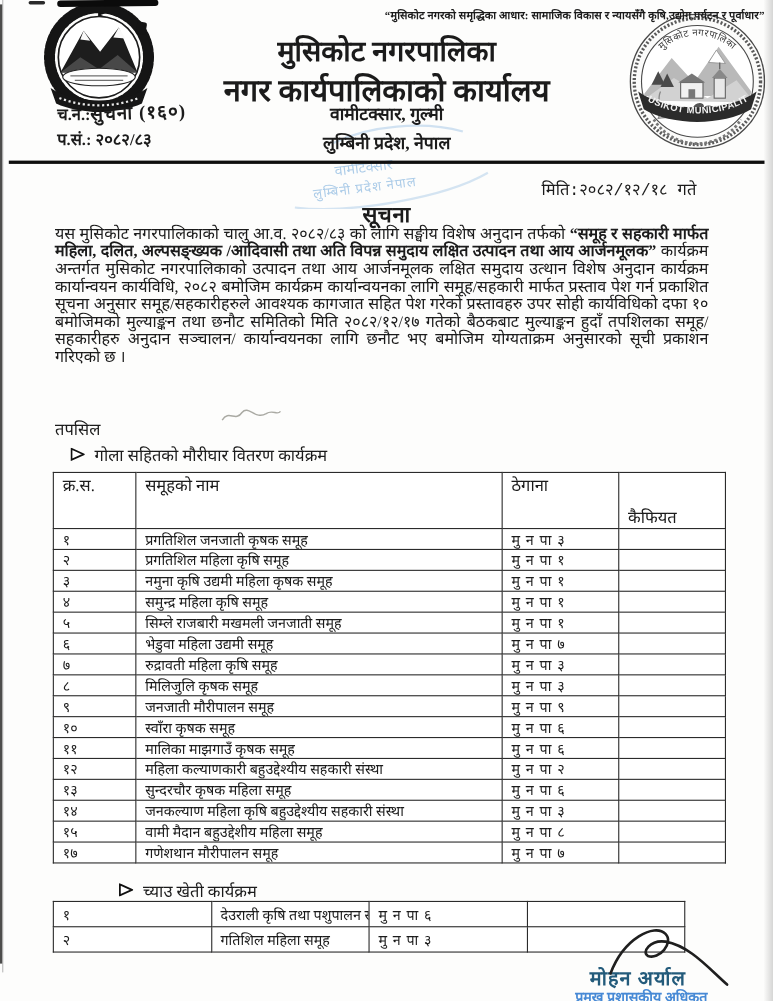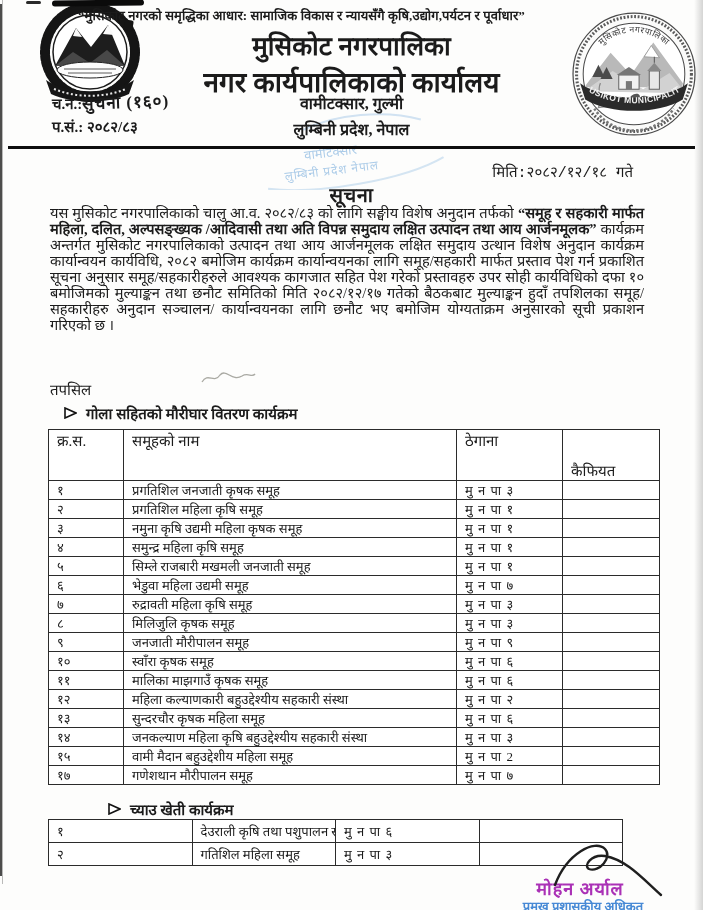--- a/index.html
+++ b/index.html
@@ -5,52 +5,52 @@
   html,body{margin:0;padding:0;background:#e9e9e7;}
   .page{
     position:relative; width:703px; height:910px; margin:0 auto;
     background:#fdfdfc; overflow:hidden;
     font-family:"Liberation Serif","DejaVu Serif",serif;
     color:#1b1b1b;
   }
   .abs{position:absolute;}
   .center{left:0;right:0;text-align:center;}
   
-  .motto{top:6px;left:78px;right:8px;text-align:left;font-size:13px;font-weight:bold;letter-spacing:.1px;}
+  .motto{top:6px;left:78px;right:8px;text-align:right;font-size:10px;font-weight:bold;letter-spacing:.1px;}
   .muni-title{top:27px;font-size:26px;font-weight:bold;}
   .office-title{top:62px;font-size:28px;font-weight:bold;}
   .refs{top:92px;left:52px;font-size:15px;font-weight:bold;line-height:23px;white-space:nowrap;}
   .handwritten{display:inline-block;font-size:17px;font-weight:600;transform:rotate(-2deg) translateY(-1px);letter-spacing:1px;}
   .addr1{top:92px;font-size:16px;font-weight:bold;}
   .addr2{top:118px;font-size:16px;font-weight:bold;}
   .rule{top:146px;left:8px;right:8px;border-top:3.5px solid #0e0e0e;}
   .date-line{top:161px;right:70px;font-size:15px;font-family:Liberation Mono, monospace;}
   .notice-title{top:181px;font-size:20px;font-weight:bold;letter-spacing:.5px;}
   .para{top:205px;left:50px;width:594px;font-size:14.6px;line-height:16px;text-align:justify;}
   .tapasil{top:379px;left:50px;font-size:15px;}
-  .bullet{font-size:15px;font-weight:bold;text-align:center;}
+  .bullet{font-size:15px;font-weight:normal;text-align:center;}
   .bullet1{top:403px;left:64px;}
   .bullet2{top:799px;left:76px;margin-left:32px;}
   .arrow{display:inline-block;margin-right:9px;}
   
   table.sel{border-collapse:collapse;table-layout:fixed;width:575px;background:#fff;}
   table.sel td,table.sel th{border:1.4px solid #2b2b2b;padding:0 0 0 8px;text-align:left;overflow:hidden;white-space:nowrap;}
   .t1{top:429px;left:48px;}
   .t2{top:819px;left:48px;}
   th.h-sn{width:66px;font-size:15px;font-weight:normal;vertical-align:top;padding-top:4px;height:50px;}
   th.h-name{width:324px;font-size:15px;font-weight:normal;vertical-align:top;padding-top:4px;}
   th.h-address{width:97px;font-size:15px;font-weight:normal;vertical-align:top;padding-top:4px;}
   th.h-remark{width:88px;font-size:15px;font-weight:normal;vertical-align:bottom;padding-bottom:6px;}
   td.c-sn{font-size:13px;padding-left:12px;height:17px;}
   .t2 td.c-sn{height:22px;}
   td.c-name{font-size:13px;}
   td.c-address{font-size:13px;word-spacing:2px;padding-left:6px;}
   td.c-remark{font-size:13px;}
   
-  .sig-name{top:876px;left:500px;width:160px;text-align:center;font-size:18px;font-weight:bold;color:#a21caf;letter-spacing:1px;opacity:.9;}
+  .sig-name{top:876px;left:500px;width:160px;text-align:center;font-size:18px;font-weight:bold;color:#0c4a6e;letter-spacing:1px;opacity:.9;}
   .sig-title{top:897px;left:488px;width:190px;text-align:center;font-size:13px;font-weight:bold;color:#2e7ad0;opacity:.88;}
   
   .edge-left{left:0;top:4px;width:2px;height:872px;background:rgba(18,18,18,.75);}
   .edge-left2{left:2px;top:0;width:1px;height:884px;background:rgba(60,60,60,.35);}
   .edge-right{right:0;top:0;width:9px;height:100%;background:linear-gradient(to right,rgba(0,0,0,0),rgba(0,0,0,.16));}
   .blob1{left:52px;top:0;width:92px;height:6px;background:#0b0b0b;border-radius:3px;transform:rotate(-.6deg);}
   .blob2{left:124px;top:20px;width:9px;height:11px;background:#141414;border-radius:2px;transform:rotate(10deg);}
   .blob3{left:26px;top:1px;width:15px;height:3px;background:#2a2a2a;border-radius:2px;}
 </style>
 </head>
@@ -252,21 +252,21 @@
         </tr>
         <tr>
           <td class="c-sn">१४</td>
           <td class="c-name">जनकल्याण महिला कृषि बहुउद्देश्यीय सहकारी संस्था</td>
           <td class="c-address">मु न पा ३</td>
           <td class="c-remark"></td>
         </tr>
         <tr>
           <td class="c-sn">१५</td>
           <td class="c-name">वामी मैदान बहुउद्देशीय महिला समूह</td>
-          <td class="c-address">मु न पा 2</td>
+          <td class="c-address">मु न पा ८</td>
           <td class="c-remark"></td>
         </tr>
         <tr>
           <td class="c-sn">१७</td>
           <td class="c-name">गणेशथान मौरीपालन समूह</td>
           <td class="c-address">मु न पा ७</td>
           <td class="c-remark"></td>
         </tr>
       </tbody>
   </table>

